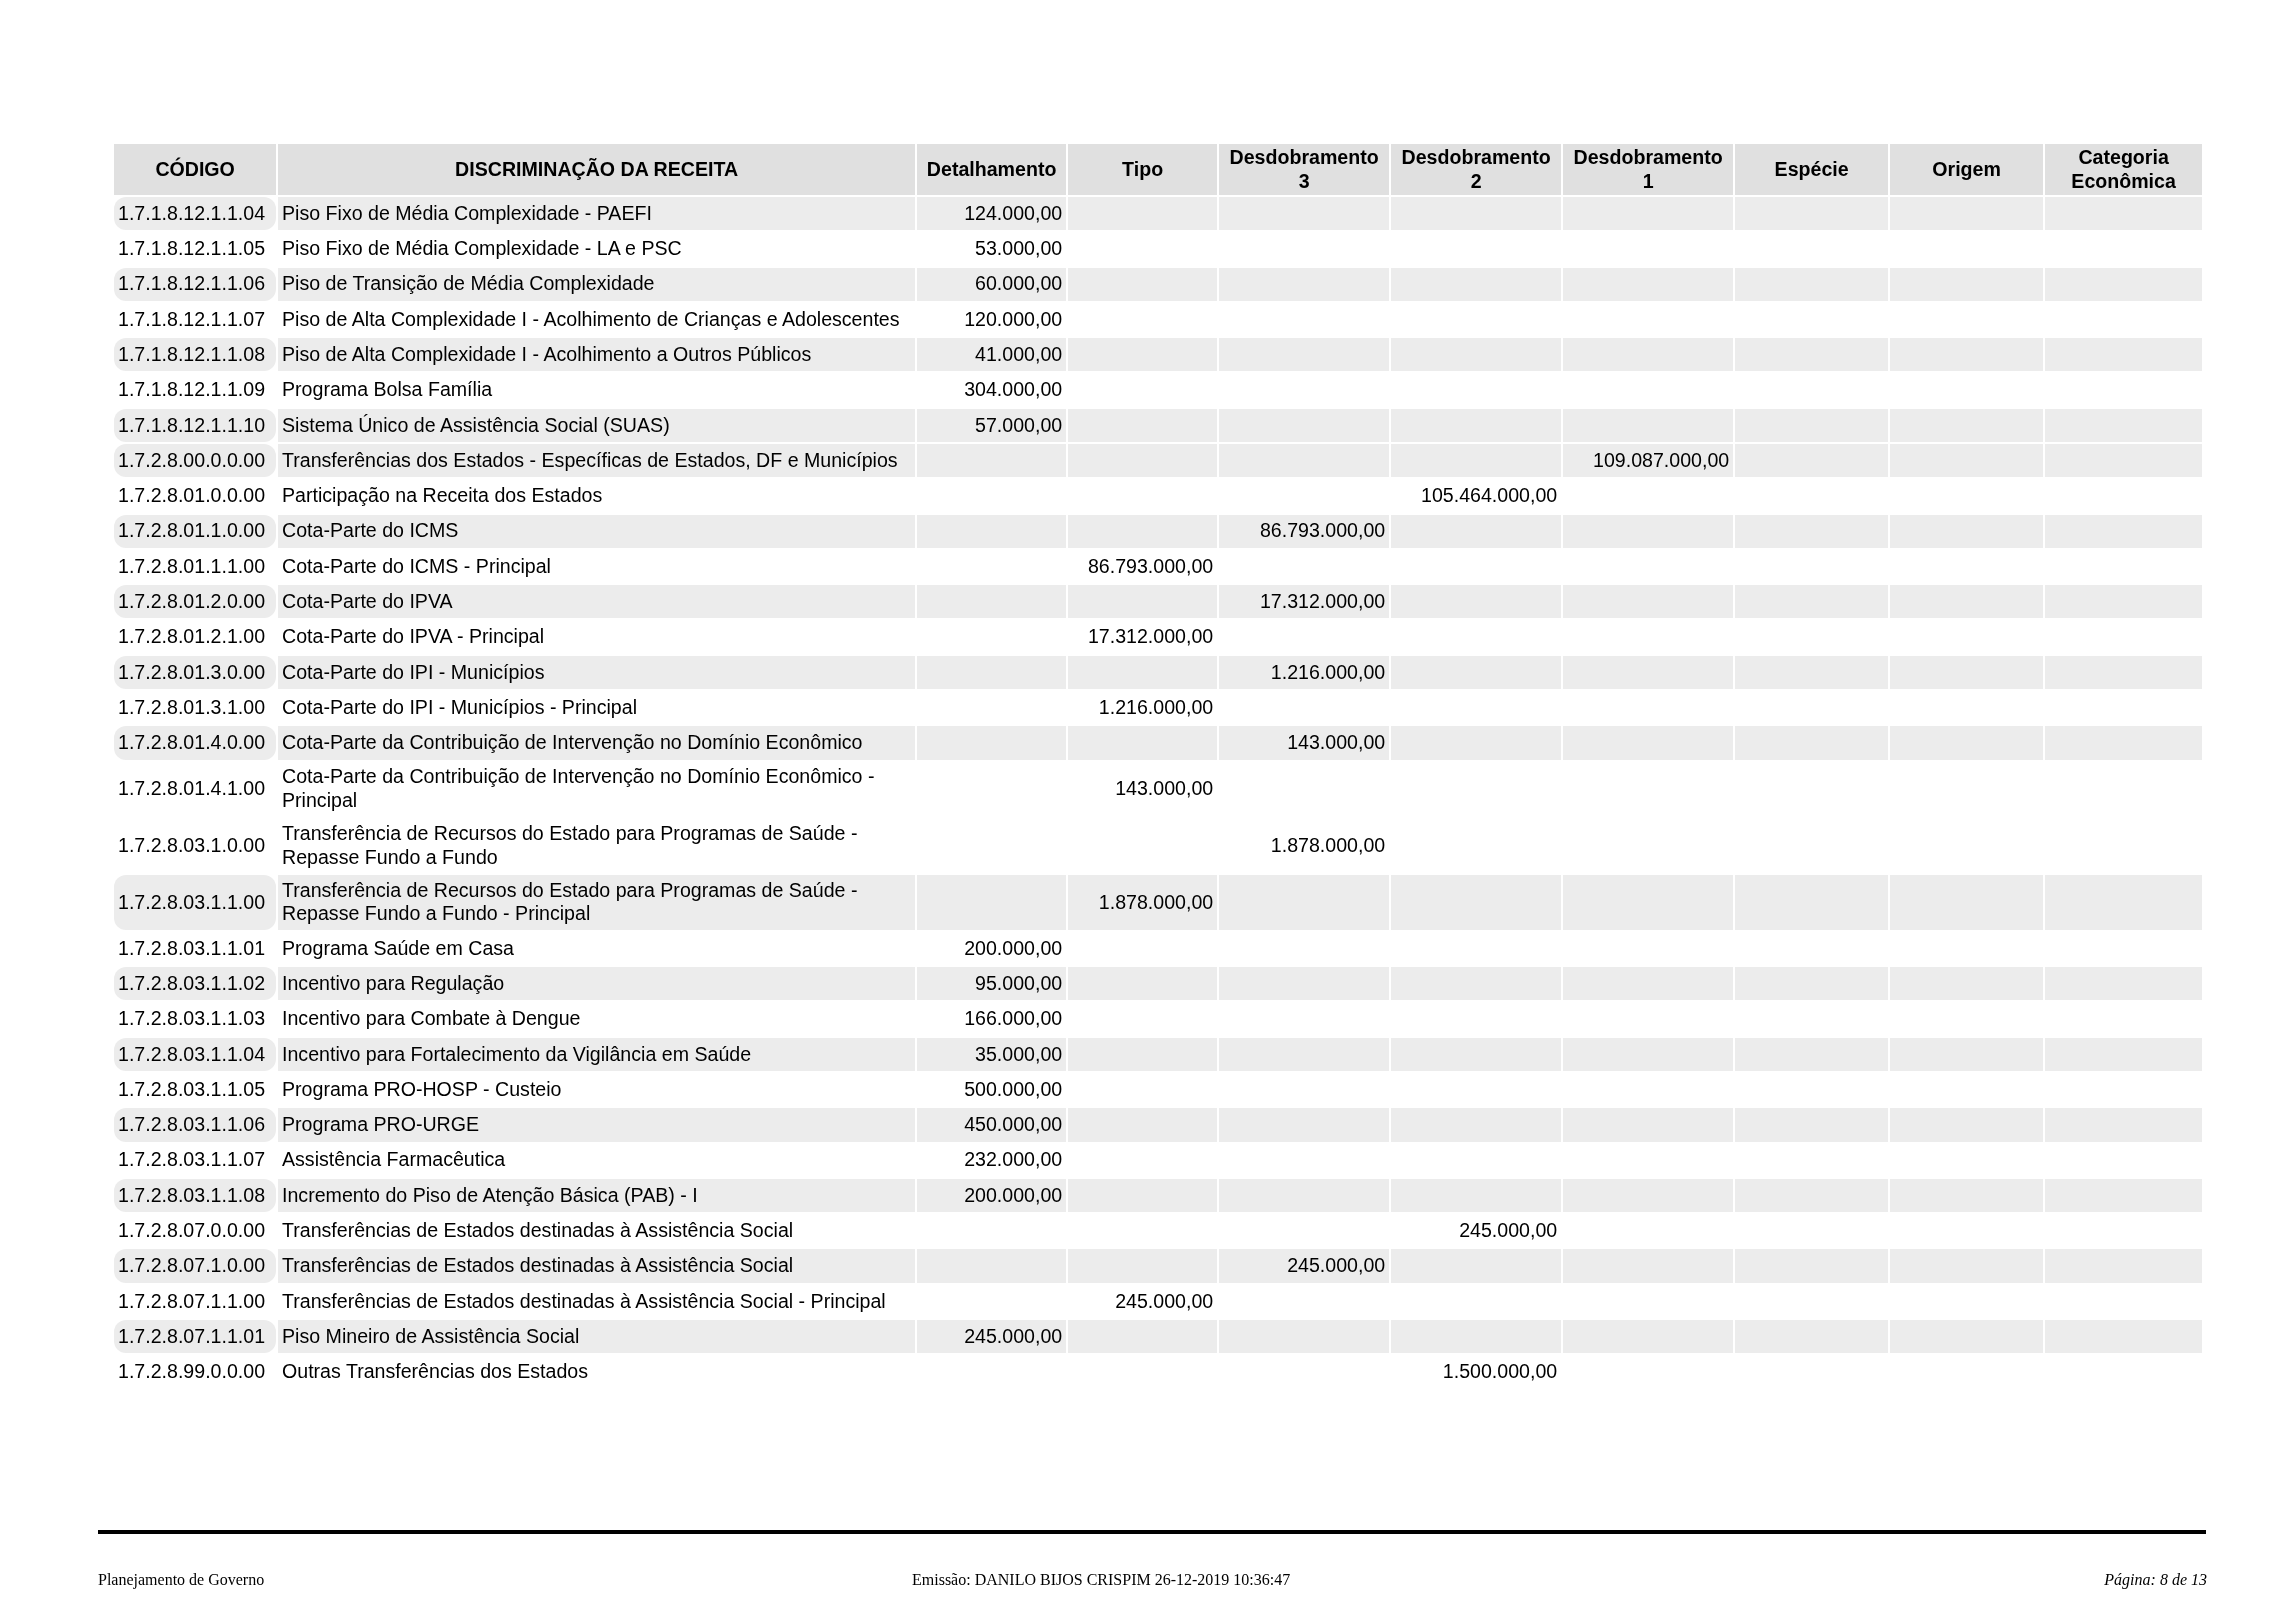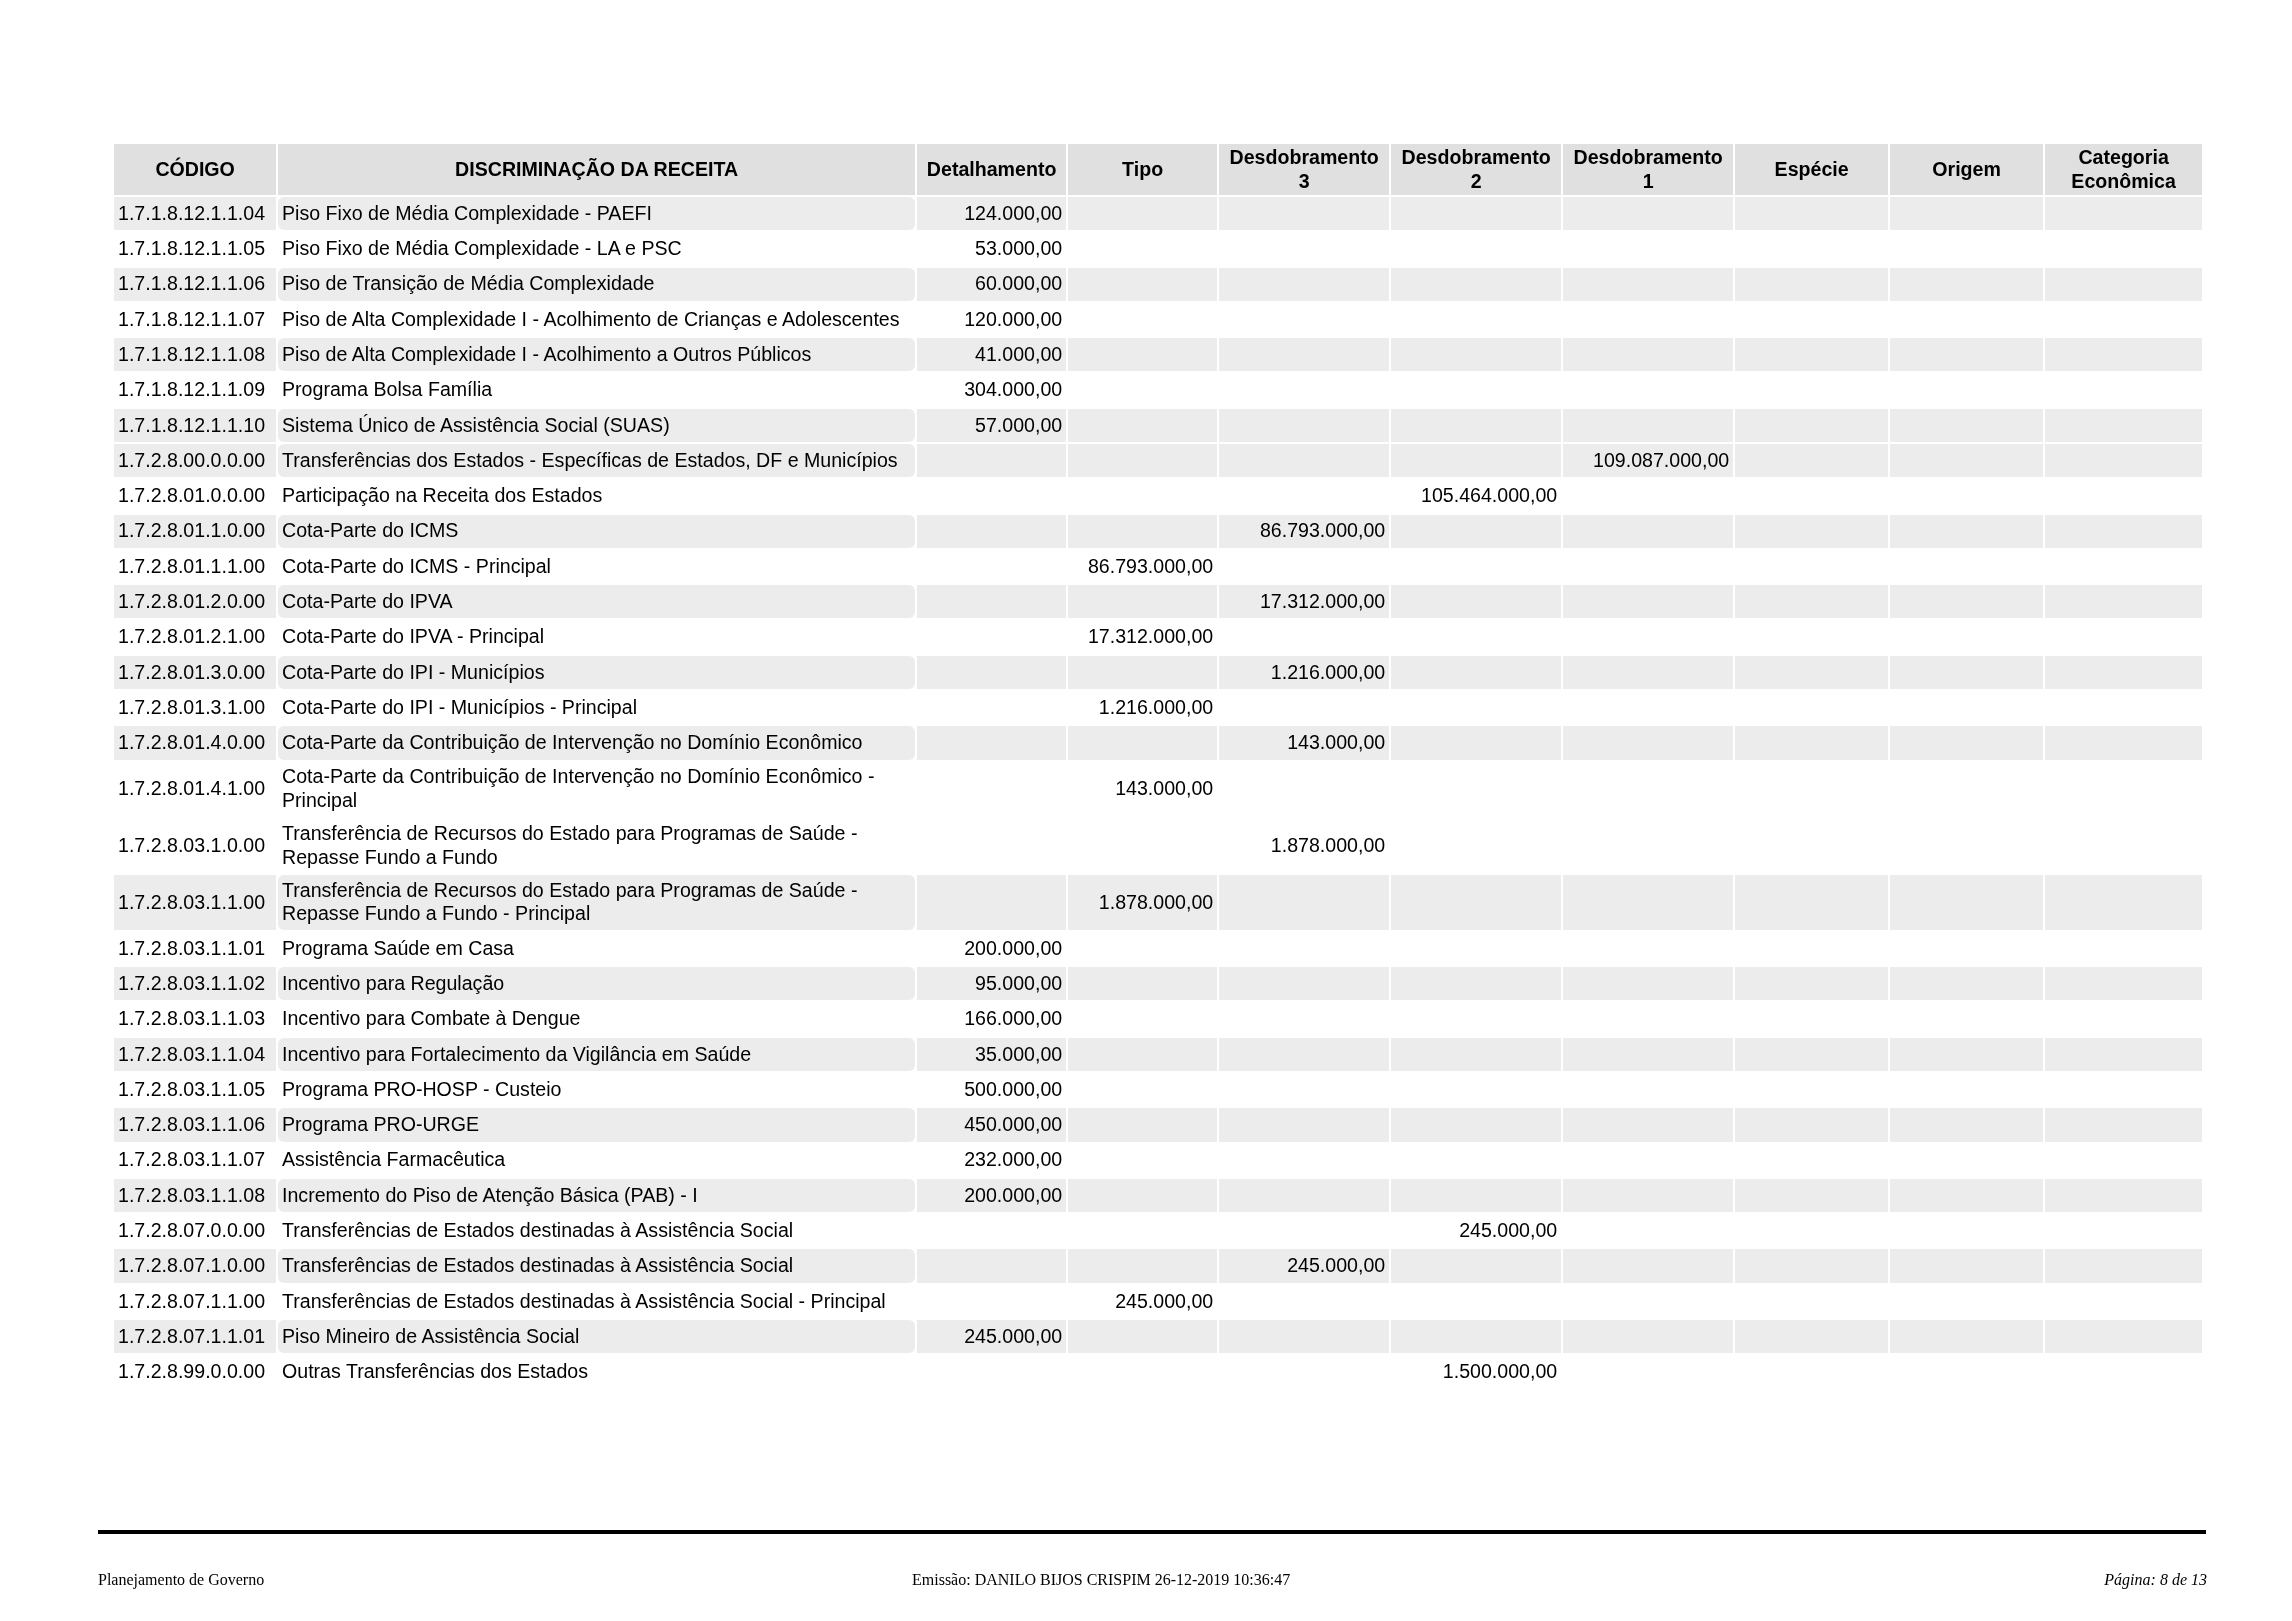--- a/index.html
+++ b/index.html
@@ -3,22 +3,22 @@
 <meta charset="utf-8">
 <style>
   html, body { margin: 0; padding: 0; background: #ffffff; }
   body { width: 2293px; height: 1621px; position: relative; overflow: hidden; font-family: "Liberation Sans", sans-serif; color: #000; }
   #sheet { position: absolute; left: 115px; top: 98px; width: 2077px; }
   table { border-collapse: separate; border-spacing: 2.9px 2.9px; width: 2083px; margin-left: -2.9px; table-layout: fixed; margin-top: 44px; }
   thead th { background: #e0e0e0; font-weight: bold; font-size: 19.6px; line-height: 23.5px; text-align: center; height: 51px; padding: 0 3.9px; vertical-align: middle; }
   tbody td { font-size: 19.6px; line-height: 23.5px; padding: 3.9px 3.9px; vertical-align: middle; height: 25.5px; }
   tbody tr.odd td { background: #ececec; }
   tbody tr.even td { background: #ffffff; }
-  td.code { white-space: nowrap; padding-left: 3.9px; }
-  td.desc { text-align: left; border-radius: 6px; }
+  td.code { white-space: nowrap; padding-left: 3.9px; border-radius: 12px; }
+  td.desc { text-align: left; }
   td.num { text-align: right; white-space: nowrap; }
   #footer-rule { position: absolute; left: 98px; top: 1530px; width: 2108px; height: 3.9px; background: #000; }
   .foot { position: absolute; top: 1571px; font-family: "Liberation Serif", serif; font-size: 16px; }
   #foot-left { left: 98px; }
   #foot-center { left: 912px; text-align: center; }
   #foot-right { right: 86px; font-style: italic; }
 </style>
 </head>
 <body>
 

